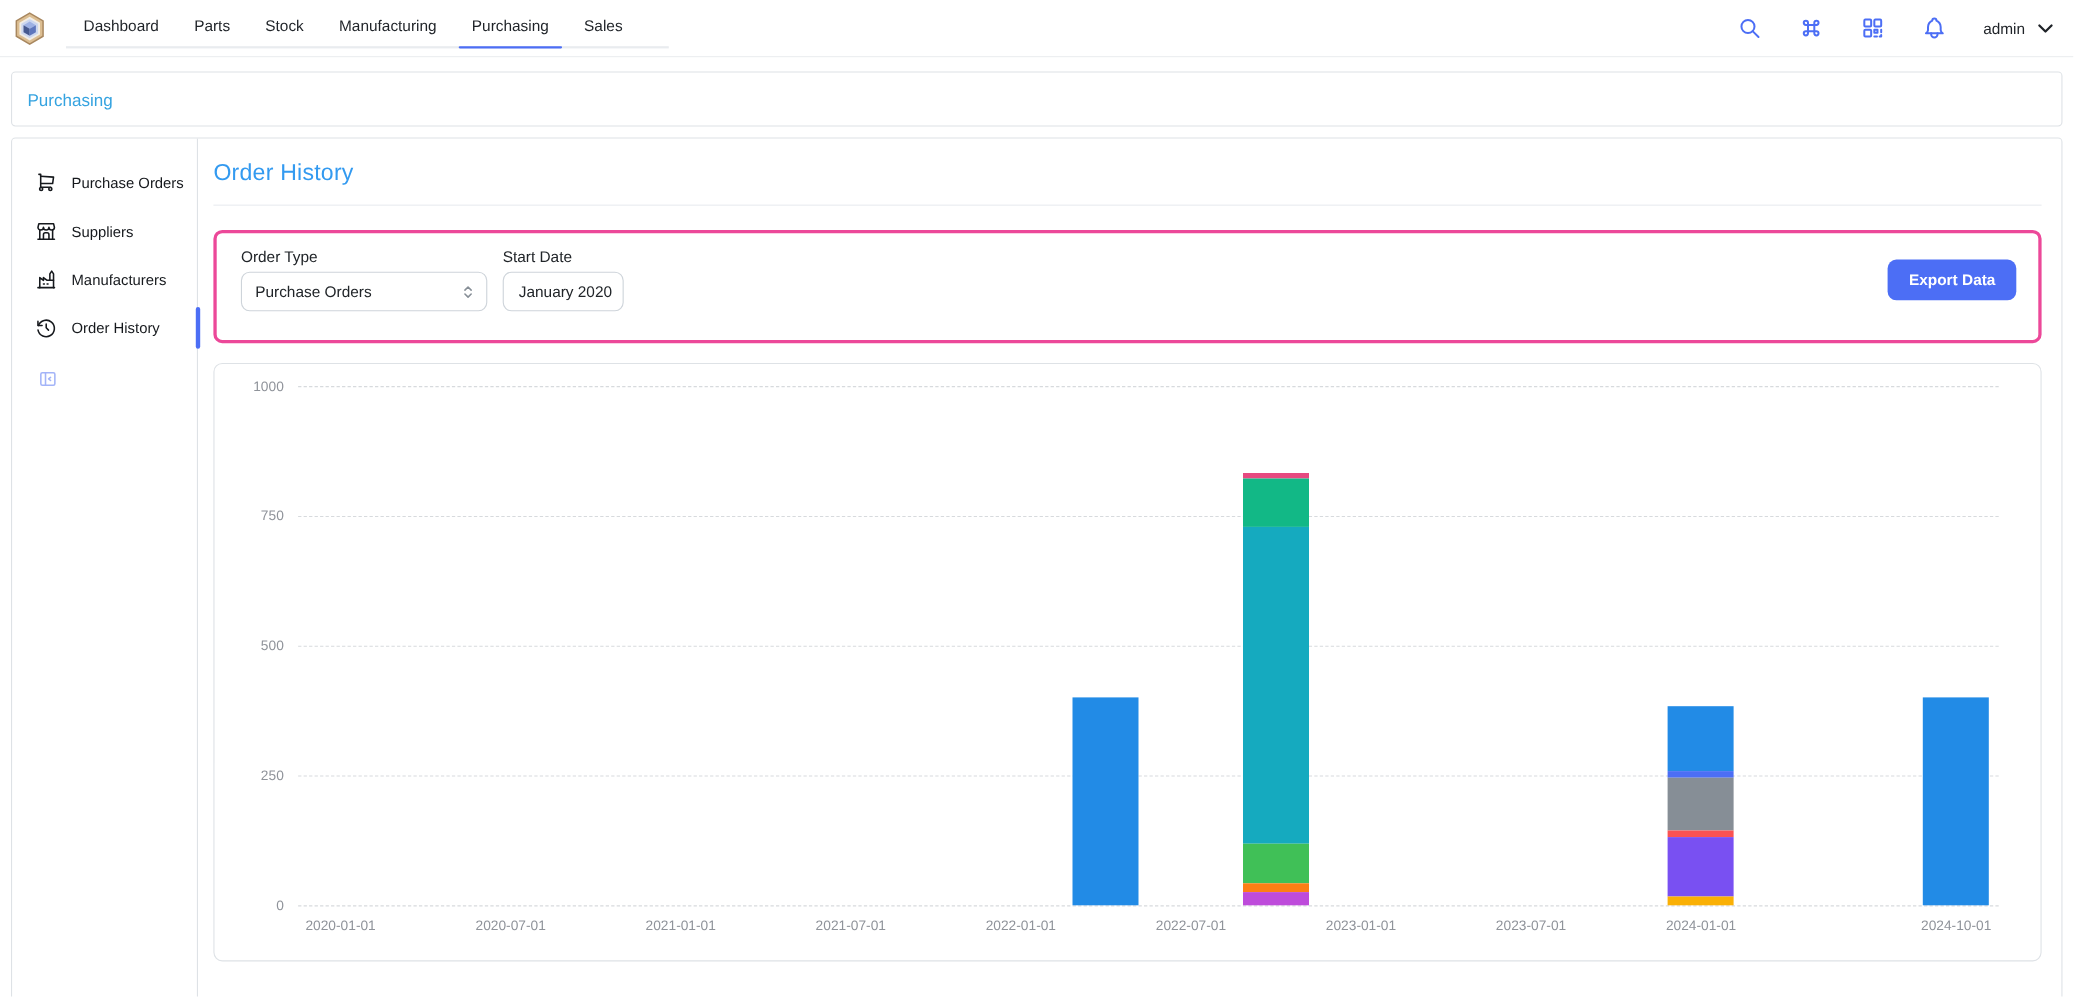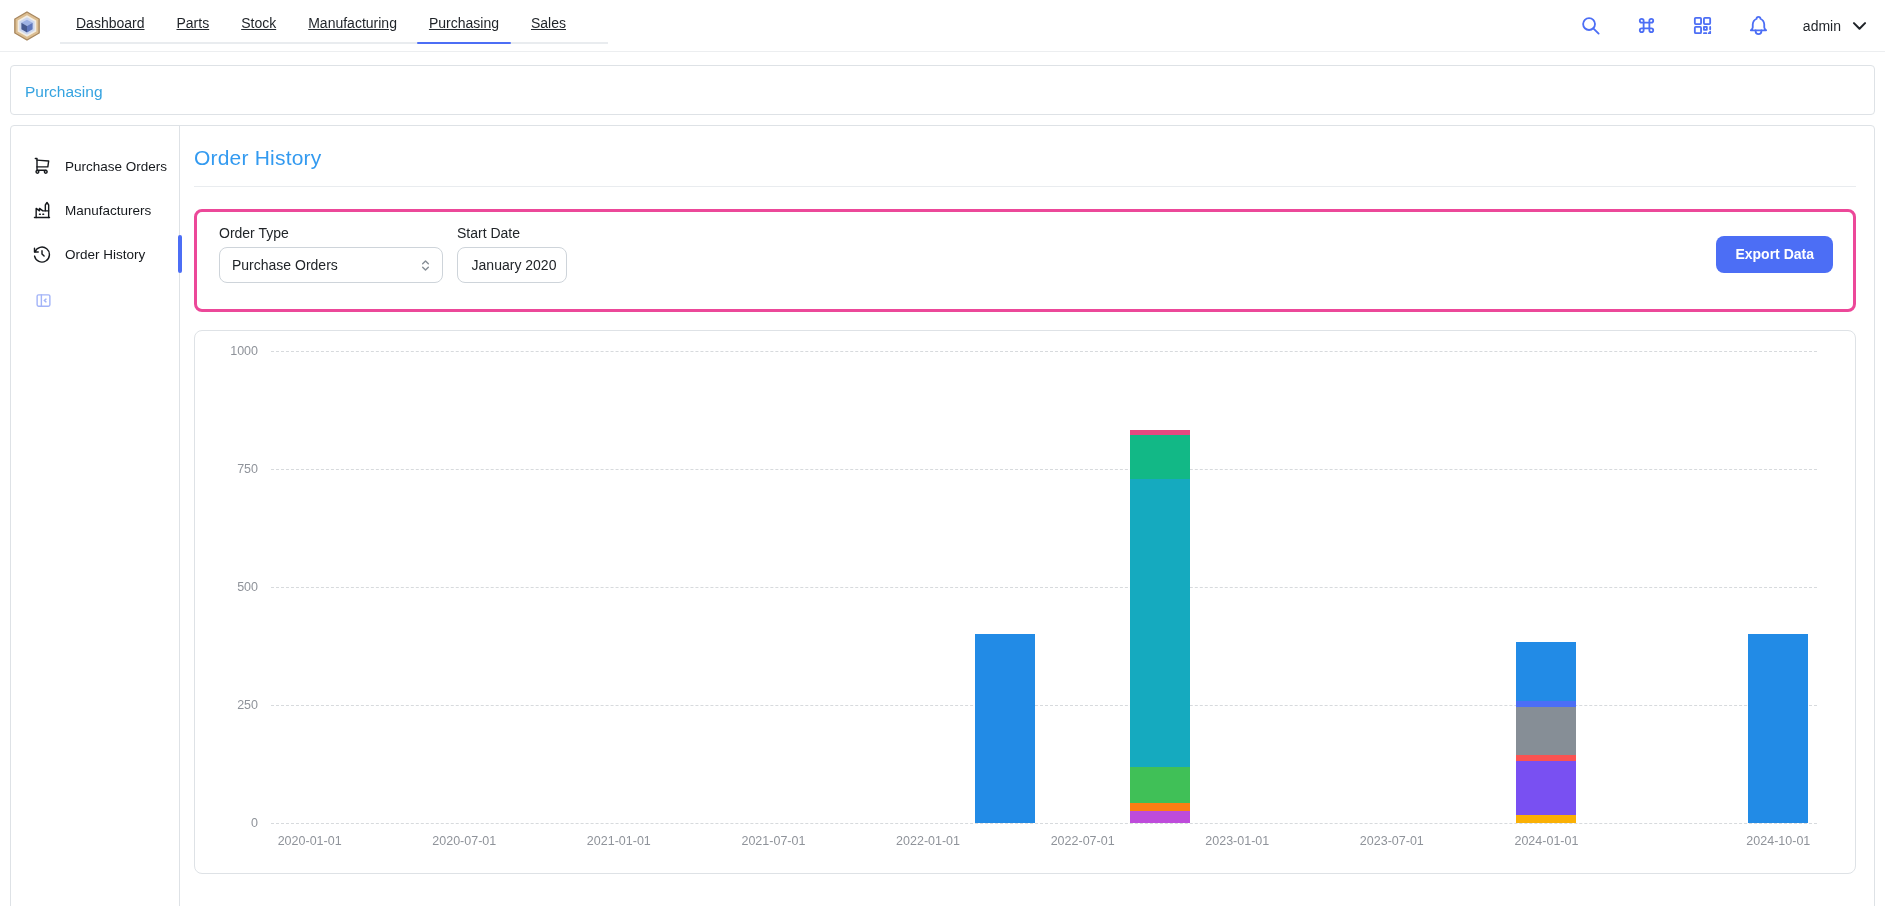--- a/index.html
+++ b/index.html
@@ -2,21 +2,21 @@
 <html><head>
 <meta charset="utf-8">
 <style>
   * { margin:0; padding:0; box-sizing:border-box; }
   html,body { width:1885px; height:906px; overflow:hidden; background:#fff;
     font-family:"Liberation Sans","DejaVu Sans",sans-serif; color:#24292f; }
 
   
   .header { height:52px; display:flex; align-items:center; border-bottom:1px solid #eceef0; padding:0 16px 0 10px; }
   .logo { width:34px; height:34px; flex:0 0 auto; }
-  .tabs { display:flex; align-items:stretch; height:41px; margin-left:16px; border-bottom:2px solid #e9ecef; padding-right:26px; align-self:flex-start; margin-top:3px;text-decoration:underline; }
+  .tabs { display:flex; align-items:stretch; height:41px; margin-left:16px; border-bottom:2px solid #e9ecef; padding-right:26px; align-self:flex-start; margin-top:3px; }
   .tab { display:flex; align-items:center; padding:0 16px; font-size:14px; color:#1f2328; cursor:pointer; position:relative; }
   .tab.active::after { content:''; position:absolute; left:4px; right:4px; bottom:-2px; height:2.5px; background:#4c6ef5; border-radius:2px; }
   .header-right { margin-left:auto; display:flex; align-items:center; gap:33px; }
   .hicon { width:23px; height:23px; color:#4c6ef5; cursor:pointer; }
   .user { display:flex; align-items:center; gap:9px; cursor:pointer; }
   .user-name { font-size:14px; color:#1f2328; }
   .chev { width:19px; height:19px; color:#1f2328; }
 
   
   .crumb-card { margin:13px 10px 10px 10px; height:50px; border:1px solid #dee2e6; border-radius:4px;
@@ -134,20 +134,29 @@
 
   <div class="sidebar">
     <div class="side-item">
       <svg class="sicon" viewBox="0 0 24 24" fill="none" stroke="currentColor" stroke-width="1.7" stroke-linecap="round" stroke-linejoin="round">
         <circle cx="6.5" cy="19" r="1.7"></circle>
           <circle cx="16.5" cy="19" r="1.7"></circle>
         <path d="M17 17H6V3H4"></path>
           <path d="M6 5l14 1-1 7H6"></path>
       </svg>
       <span class="lbl">Purchase Orders</span>
+    </div>
+    <div class="side-item">
+      <svg class="sicon" viewBox="0 0 24 24" fill="none" stroke="currentColor" stroke-width="1.7" stroke-linecap="round" stroke-linejoin="round">
+        <path d="M3 21h18"></path>
+          <path d="M5 21V10.8M19 21V10.8"></path>
+        <path d="M4 4h16l1 4a3 3 0 0 1-6 0a3 3 0 0 1-6 0a3 3 0 0 1-6 0z"></path>
+        <path d="M9 21v-5a2 2 0 0 1 2-2h2a2 2 0 0 1 2 2v5"></path>
+      </svg>
+      <span class="lbl">Suppliers</span>
     </div>
     <div class="side-item">
       <svg class="sicon" viewBox="0 0 24 24" fill="none" stroke="currentColor" stroke-width="1.7" stroke-linecap="round" stroke-linejoin="round">
         <path d="M3 21h18"></path>
           <path d="M5 21V10l4 3v-3l4 3h7"></path>
         <path d="M20 21V6l-2-3-2 3v7"></path>
           <path d="M9 17h1M13 17h1"></path>
       </svg>
       <span class="lbl">Manufacturers</span>
     </div>

